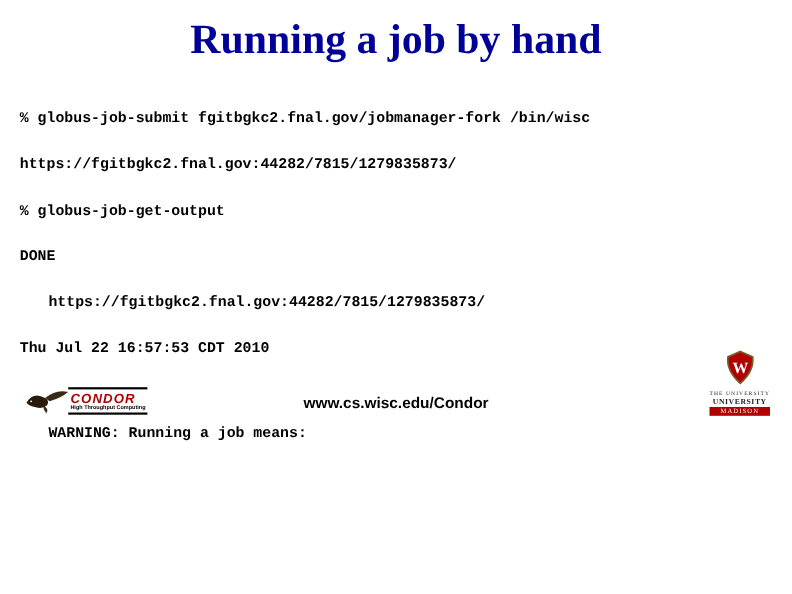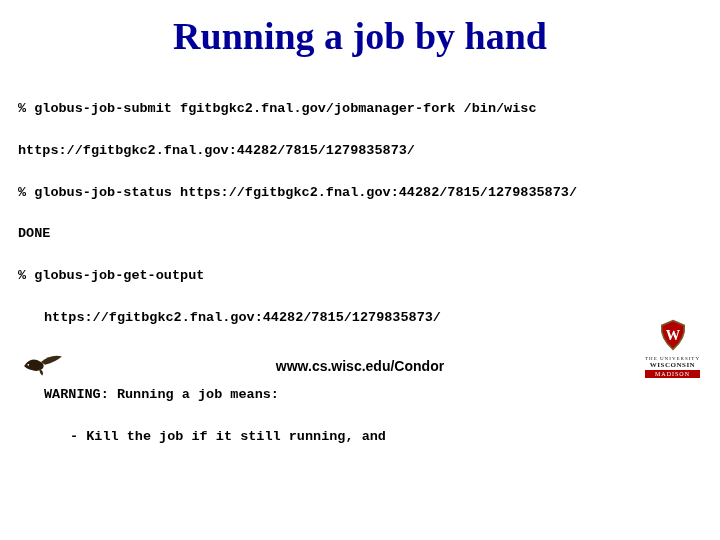--- a/index.html
+++ b/index.html
@@ -24,50 +24,53 @@
 </style>
 </head>
 <body>
 
 <div class="slide">
   <h1 class="title">Running a job by hand</h1>
 
   <div class="code-block">
 <div>% globus-job-submit fgitbgkc2.fnal.gov/jobmanager-fork /bin/wisc</div>
 <div>https://fgitbgkc2.fnal.gov:44282/7815/1279835873/</div>
-<div>% globus-job-status https://fgitbgkc2.fnal.gov:44282/7815/1279835873/</div>
+<div>% globus-job-get-output</div>
 <div>DONE</div>
-<div>% globus-job-get-output</div>
 <div class="indent1">https://fgitbgkc2.fnal.gov:44282/7815/1279835873/</div>
+<div>Thu Jul 22 16:57:53 CDT 2010</div>
 <div style="height:14px"></div>
 <div class="indent1">WARNING: Running a job means:</div>
-<div class="indent2">- Kill the job if it still running, and</div>
 
 
 
 
   </div>
 
   <div class="footer">
     <div class="condor-logo">
       <svg class="eagle" viewBox="0 0 100 60">
         <path d="M5 35 Q20 10 45 25 Q55 30 50 40 Q40 50 25 45 Q10 42 5 35 Z" fill="#2a1a0a"></path>
         <path d="M45 25 Q70 5 95 12 Q80 25 55 32 Z" fill="#3a2a15"></path>
         <path d="M40 40 Q55 48 48 58 Q42 52 40 40 Z" fill="#3a2a15"></path>
         <circle cx="15" cy="32" r="2" fill="#fff"></circle>
       </svg>
+      <span class="condor-text">
+        <span>CONDOR</span>
+        <span class="condor-sub">High Throughput Computing</span>
+      </span>
     </div>
 
     <div class="url">www.cs.wisc.edu/Condor</div>
 
     <div class="uw-logo">
       <svg class="crest" viewBox="0 0 40 40">
         <path d="M20 2 L34 8 Q36 24 20 38 Q4 24 6 8 Z" fill="#b00000" stroke="#7a5a2a" stroke-width="2"></path>
         <text x="20" y="26" text-anchor="middle" font-family="Georgia" font-weight="bold" font-size="18" fill="#fff">W</text>
       </svg>
       <div class="uw-text">
         <span class="u">THE UNIVERSITY</span>
-        <span class="w">WISCONSIN</span>
+        <span class="w">UNIVERSITY</span>
         <span class="m">MADISON</span>
       </div>
     </div>
   </div>
 </div>
 
 </body></html>

